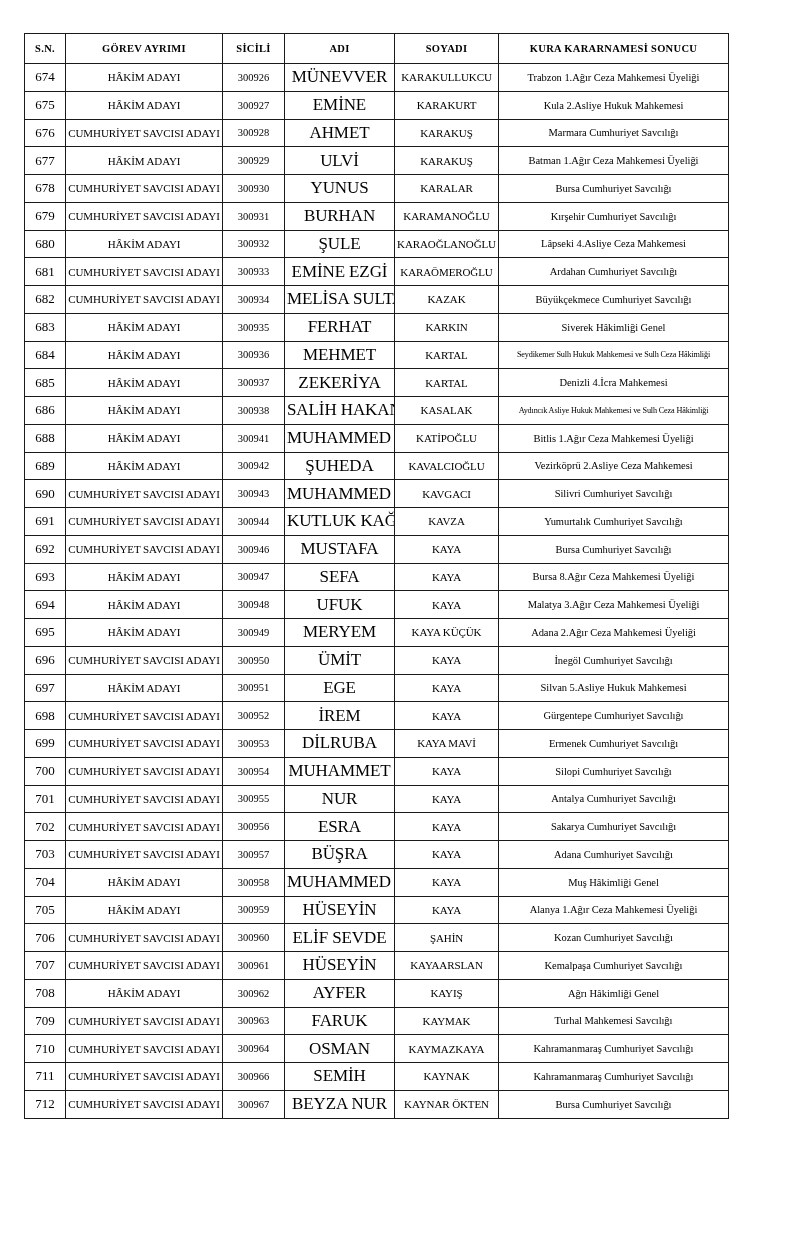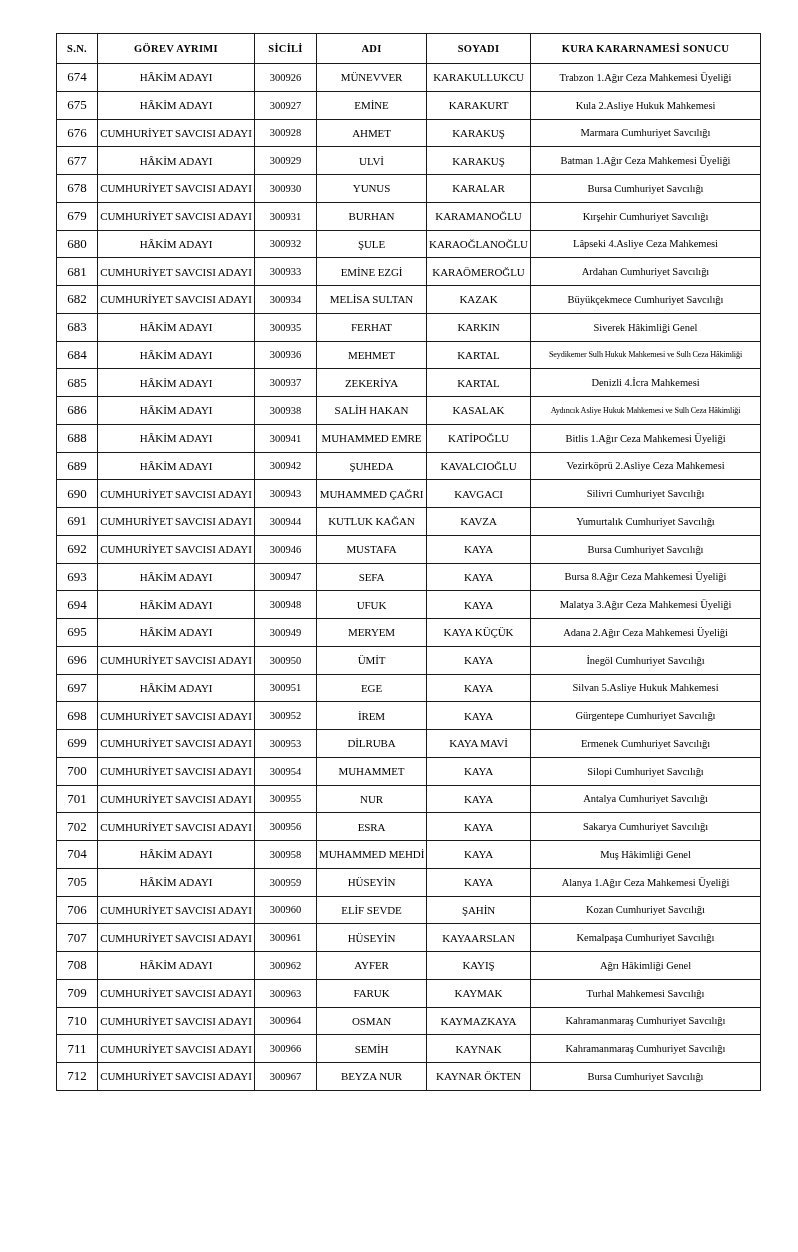--- a/index.html
+++ b/index.html
@@ -13,21 +13,21 @@
     height: 1252px;
     font-family: "Liberation Serif", "DejaVu Serif", serif;
     color: #000000;
     -webkit-font-smoothing: antialiased;
   }
   #page {
     position: relative;
     width: 798px;
     height: 1252px;
     box-sizing: border-box;
-    padding: 33px 46px 0 56px;
+    padding: 33px 46px 0 24px;
   }
   table.kura-table {
     width: 704px;
     border-collapse: collapse;
     table-layout: fixed;
     border: 1px solid #1a1a1a;
   }
   table.kura-table col.c-sn     { width: 41px; }
   table.kura-table col.c-gorev  { width: 157px; }
   table.kura-table col.c-sicil  { width: 62px; }
@@ -58,21 +58,21 @@
     font-size: 13px;
   }
   .cell-gorev {
     font-size: 11px;
     letter-spacing: -0.1px;
   }
   .cell-sicil {
     font-size: 10.5px;
   }
   .cell-adi {
-    font-size: 11px;
+    font-size: 17px;
     letter-spacing: -0.1px;
   }
   .cell-soyadi {
     font-size: 11px;
     letter-spacing: -0.1px;
   }
   .cell-kura {
     font-size: 10.5px;
     letter-spacing: -0.05px;
   }
@@ -325,20 +325,28 @@
         </tr>
         <tr>
           <td class="cell-sn">702</td>
           <td class="cell-gorev">CUMHURİYET SAVCISI ADAYI</td>
           <td class="cell-sicil">300956</td>
           <td class="cell-adi">ESRA</td>
           <td class="cell-soyadi">KAYA</td>
           <td class="cell-kura">Sakarya Cumhuriyet Savcılığı</td>
         </tr>
         <tr>
+          <td class="cell-sn">703</td>
+          <td class="cell-gorev">CUMHURİYET SAVCISI ADAYI</td>
+          <td class="cell-sicil">300957</td>
+          <td class="cell-adi">BÜŞRA</td>
+          <td class="cell-soyadi">KAYA</td>
+          <td class="cell-kura">Adana Cumhuriyet Savcılığı</td>
+        </tr>
+        <tr>
           <td class="cell-sn">704</td>
           <td class="cell-gorev">HÂKİM ADAYI</td>
           <td class="cell-sicil">300958</td>
           <td class="cell-adi">MUHAMMED MEHDİ</td>
           <td class="cell-soyadi">KAYA</td>
           <td class="cell-kura">Muş Hâkimliği Genel</td>
         </tr>
         <tr>
           <td class="cell-sn">705</td>
           <td class="cell-gorev">HÂKİM ADAYI</td>

